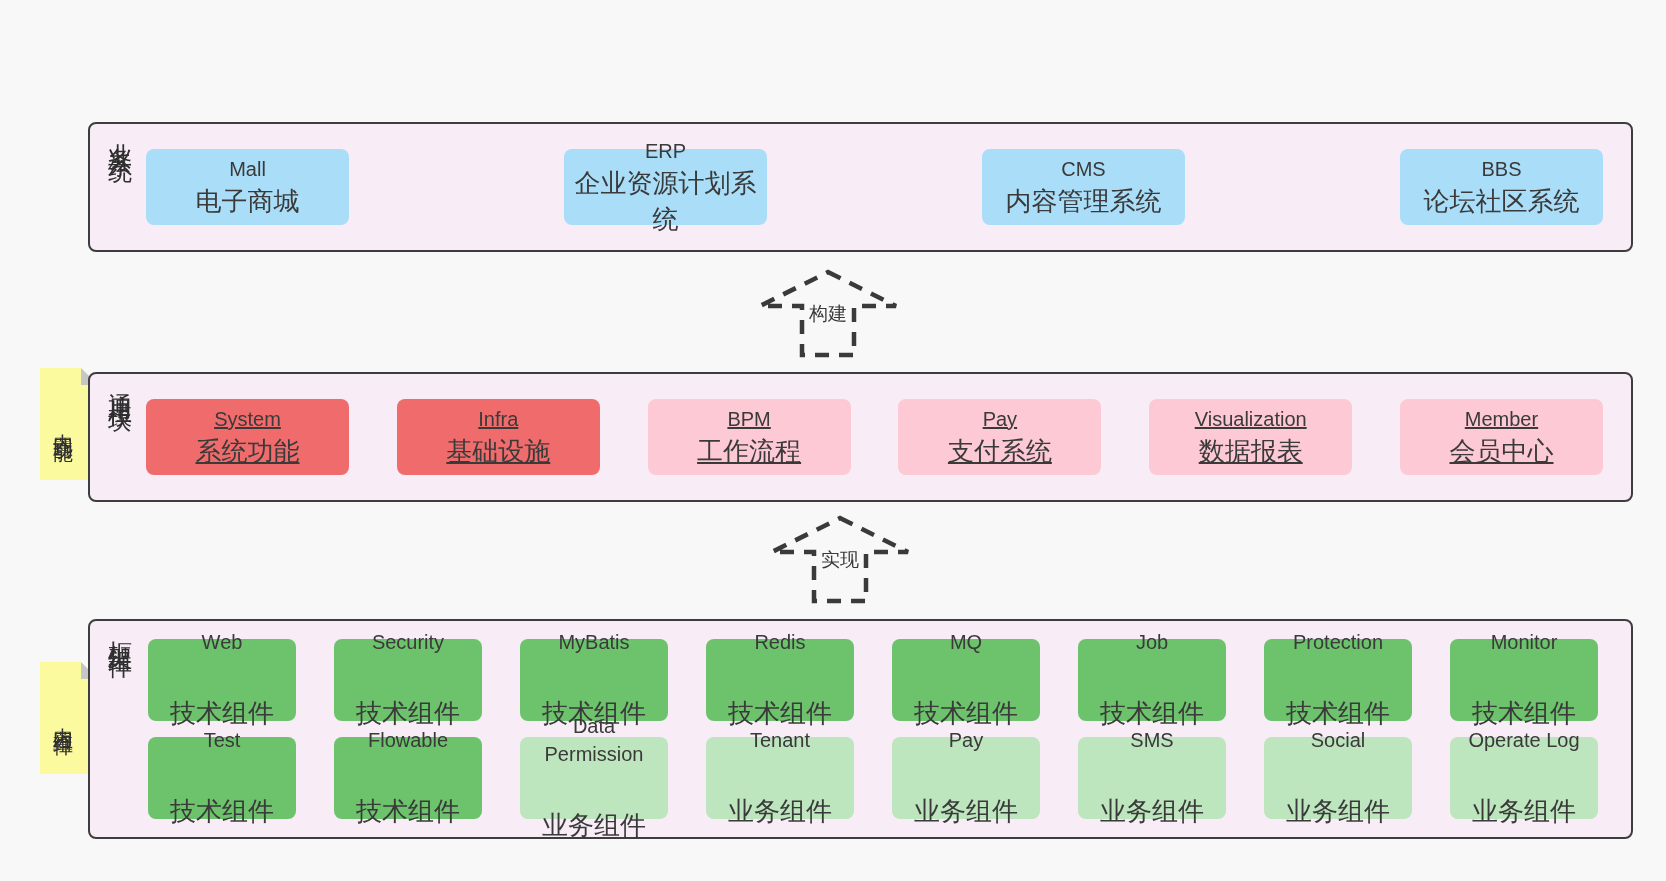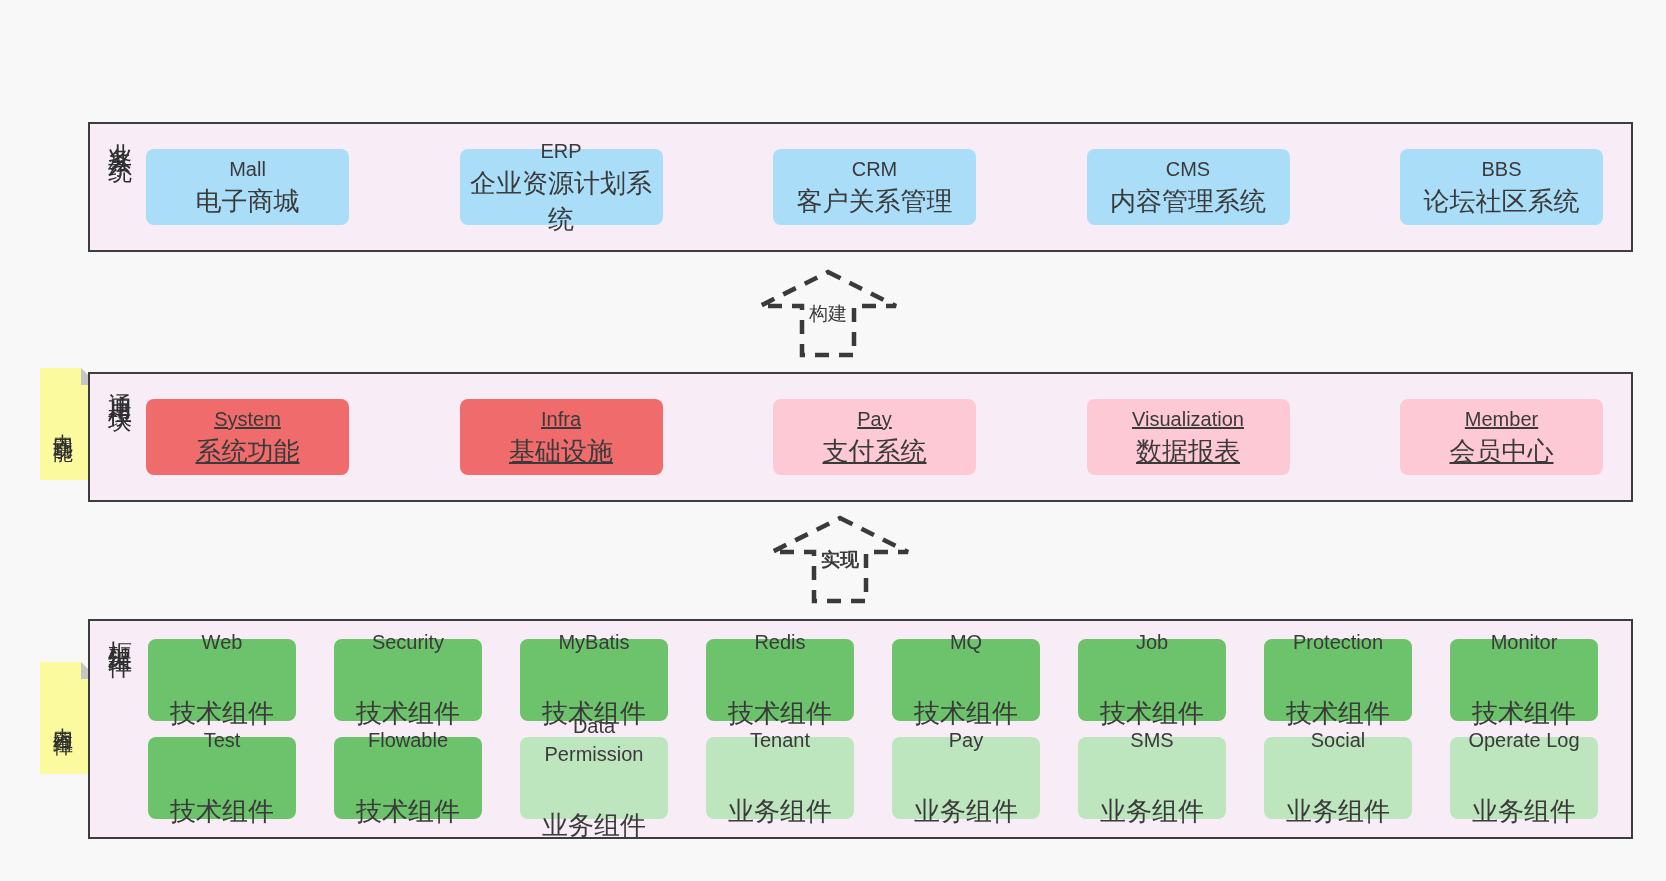--- a/index.html
+++ b/index.html
@@ -13,21 +13,21 @@
   }
   .canvas { position: absolute; inset: 0; }
 
   
   .band {
     position: absolute;
     left: 88px;
     width: 1545px;
     background: #f8edf7;
     border: 2px solid #3d3d3d;
-    border-radius: 0;
+    border-radius: 8px;
     display: flex;
     align-items: center;
     z-index: 2;
   }
   #band-business  { top: 122px; height: 130px; }
   #band-common    { top: 372px; height: 130px; text-decoration: underline; }
   #band-framework { top: 619px; height: 220px; }
 
   .v-label {
     position: absolute;
@@ -83,21 +83,21 @@
   .green-dark  { background: #6cc36c; }
   .green-light { background: #bde5be; }
 
   
   .up-arrow {
     position: absolute;
     width: 140px; height: 90px;
     z-index: 1;
   }
   #arrow-build     { left: 758px; top: 268px; }
-  #arrow-implement { left: 770px; top: 514px; font-weight: bold; }
+  #arrow-implement { left: 770px; top: 514px; }
   .up-arrow svg { position: absolute; inset: 0; }
   .arrow-label {
     position: absolute;
     left: 50%; top: 32px;
     transform: translateX(-50%);
     background: #f8f8f8;
     padding: 1px 4px;
     font-size: 19px;
     color: #3a3a3a;
     white-space: nowrap;
@@ -144,24 +144,20 @@
     <div class="band-boxes">
       <div class="mbox blue w203">
         <div class="mbox-name">Mall</div>
         <div class="mbox-sub">电子商城</div>
       </div>
       <div class="mbox blue w203">
         <div class="mbox-name">ERP</div>
         <div class="mbox-sub">企业资源计划系统</div>
       </div>
       <div class="mbox blue w203">
-        <div class="mbox-name">CRM</div>
-        <div class="mbox-sub">客户关系管理</div>
-      </div>
-      <div class="mbox blue w203">
         <div class="mbox-name">CMS</div>
         <div class="mbox-sub">内容管理系统</div>
       </div>
       <div class="mbox blue w203">
         <div class="mbox-name">BBS</div>
         <div class="mbox-sub">论坛社区系统</div>
       </div>
     </div>
   </section>
 
@@ -181,20 +177,24 @@
     <div class="band-boxes">
       <div class="mbox red w203">
         <div class="mbox-name">System</div>
         <div class="mbox-sub">系统功能</div>
       </div>
       <div class="mbox red w203">
         <div class="mbox-name">Infra</div>
         <div class="mbox-sub">基础设施</div>
       </div>
       <div class="mbox pink w203">
+        <div class="mbox-name">BPM</div>
+        <div class="mbox-sub">工作流程</div>
+      </div>
+      <div class="mbox pink w203">
         <div class="mbox-name">Pay</div>
         <div class="mbox-sub">支付系统</div>
       </div>
       <div class="mbox pink w203">
         <div class="mbox-name">Visualization</div>
         <div class="mbox-sub">数据报表</div>
       </div>
       <div class="mbox pink w203">
         <div class="mbox-name">Member</div>
         <div class="mbox-sub">会员中心</div>

